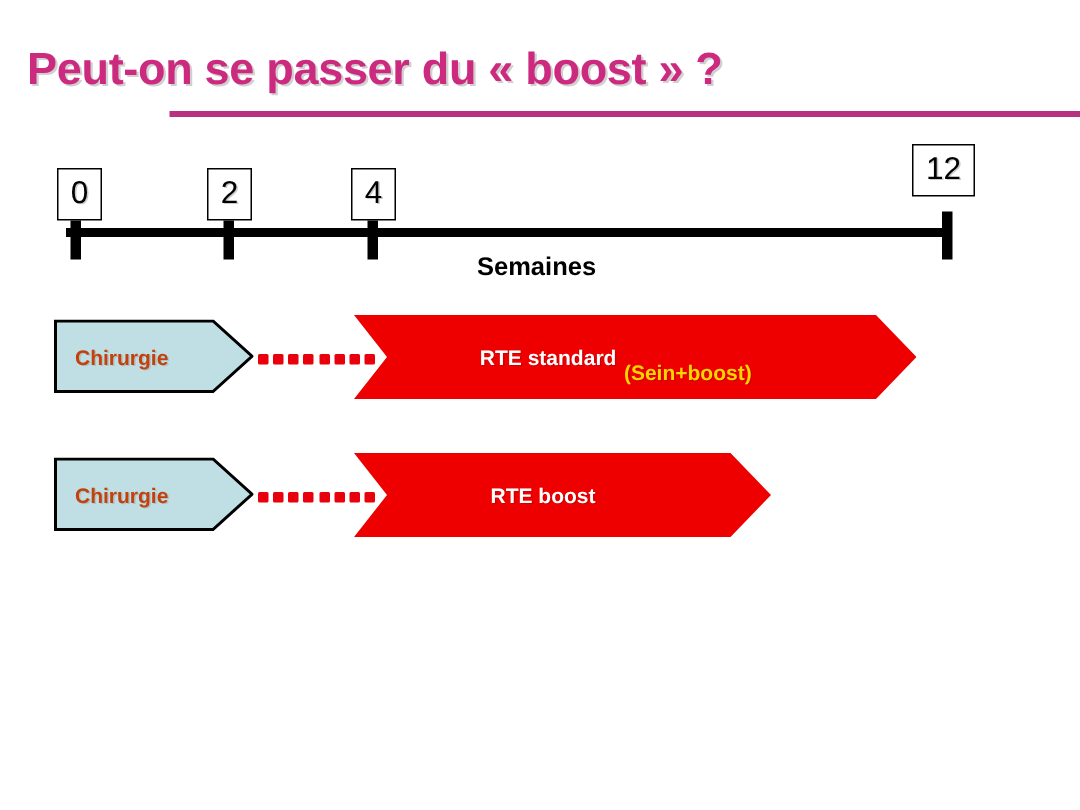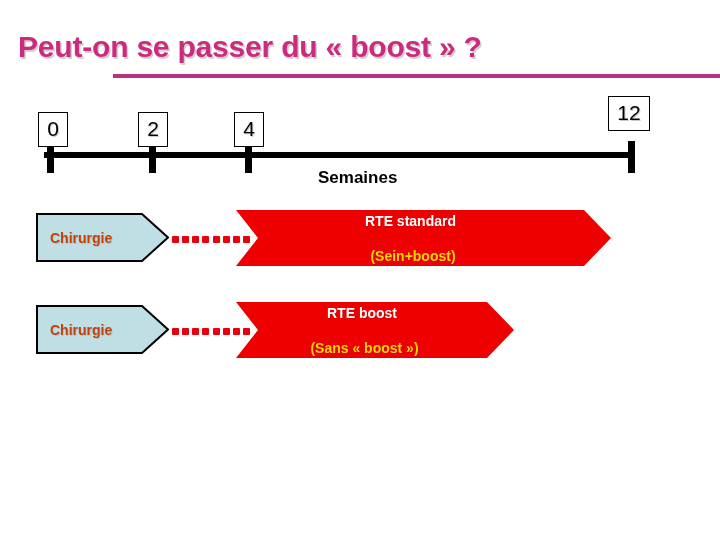--- a/index.html
+++ b/index.html
@@ -142,21 +142,20 @@
     align-items: center;
     justify-content: center;
     width: 100%;
     font-size: 14px;
     font-weight: bold;
     white-space: nowrap;
     pointer-events: none;
     padding-right: 26px;
     box-sizing: border-box;
     text-shadow: 1px 1px 0 rgba(120,0,0,0.25);
-    flex-direction: column;
   }
   .txt-white { color: #ffffff; }
   .txt-yellow { color: #ffd400; margin-left: 5px; margin-top: 19px; }
 </style>
 </head>
 <body>
 
 <div id="slide">
 
   <div id="title">Peut-on se passer du « boost » ?</div>
@@ -226,18 +225,17 @@
       <i></i>
       <i></i>
     </div>
 
     <div class="rte" id="rte-1">
       <svg width="278" height="56" viewBox="0 0 278 56" preserveAspectRatio="none" xmlns="http://www.w3.org/2000/svg">
         <polygon points="0,0 251,0 278,28 251,56 0,56 22,28" fill="#ee0000"></polygon>
       </svg>
       <div class="rte-label">
         <span class="txt-white">RTE boost</span>
-        <span class="txt-yellow">(Sans « boost »)</span>
       </div>
     </div>
   </div>
 
 </div>
 
 </body></html>

